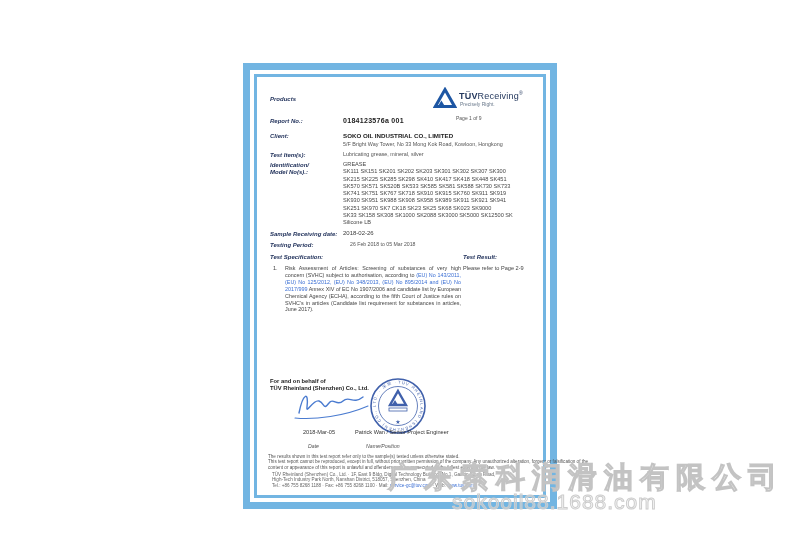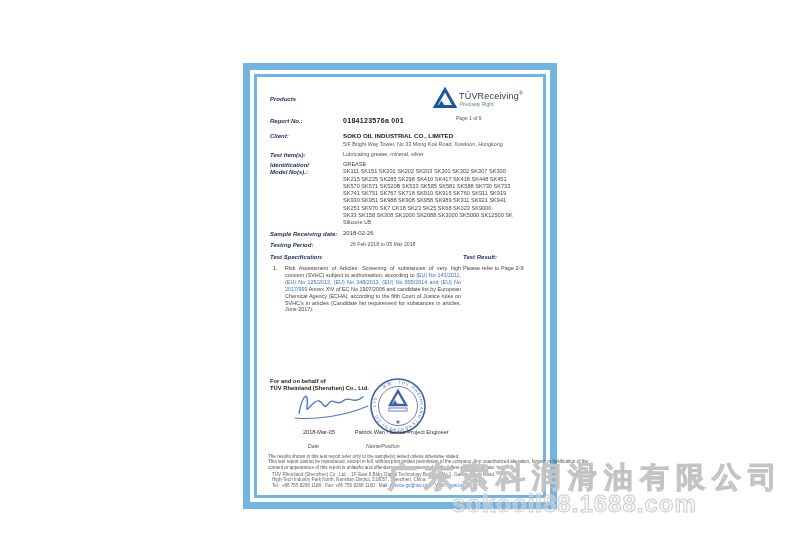--- a/index.html
+++ b/index.html
@@ -19,21 +19,21 @@
   }
   .page-inner {
     position:absolute; left:4px; top:4px; right:4px; bottom:4px;
     border:3px solid #72b5e2; background:#fff;
   }
 
   
   .products { left:13px; top:19px; font-size:6px; font-style:italic; font-weight:bold; color:#1c2d57; }
   .logo { left:176px; top:10px; width:105px; height:22px; }
   .logo-text { left:202px; top:13px; font-size:9px; color:#25395e; letter-spacing:0.2px; white-space:nowrap; }
-  .logo-text b { font-weight:normal; }
+  .logo-text b { font-weight:bold; }
   .logo-reg { font-size:5px; vertical-align:super; }
   .logo-tagline { left:203px; top:24px; font-size:5px; color:#6b7a8c; white-space:nowrap; }
 
   
   .lbl { font-size:6px; font-style:italic; font-weight:bold; color:#1c2d57; white-space:nowrap; }
   .val { font-size:6px; color:#3a3a3a; white-space:nowrap; }
   .report-no { font-size:7px; font-weight:bold; color:#222; letter-spacing:0.3px; }
   .page-info { font-size:5px; color:#555; }
   .client-name { font-size:6.2px; font-weight:bold; color:#222; }
   .model-block { font-size:5.6px; color:#474747; line-height:7.3px; width:185px; white-space:nowrap; }
@@ -60,23 +60,22 @@
   
   .wm-company {
     left:388px; top:458px; z-index:30;
     font-size:29px; letter-spacing:7px; white-space:nowrap;
     color:rgba(235,235,235,0.35);
     -webkit-text-stroke:1px #c3c3c3;
     font-weight:bold;
   }
   .wm-url {
     left:452px; top:490px; z-index:30;
-    font-size:24px; letter-spacing:1px; white-space:nowrap;
+    font-size:21px; letter-spacing:1px; white-space:nowrap;
     color:rgba(235,235,235,0.35);
-    font-weight:bold;
     -webkit-text-stroke:1px #cccccc;
   }
 </style>
 </head>
 <body>
 
 <div class="page">
   <div class="page-inner">
 
     <div class="abs products">Products</div>

